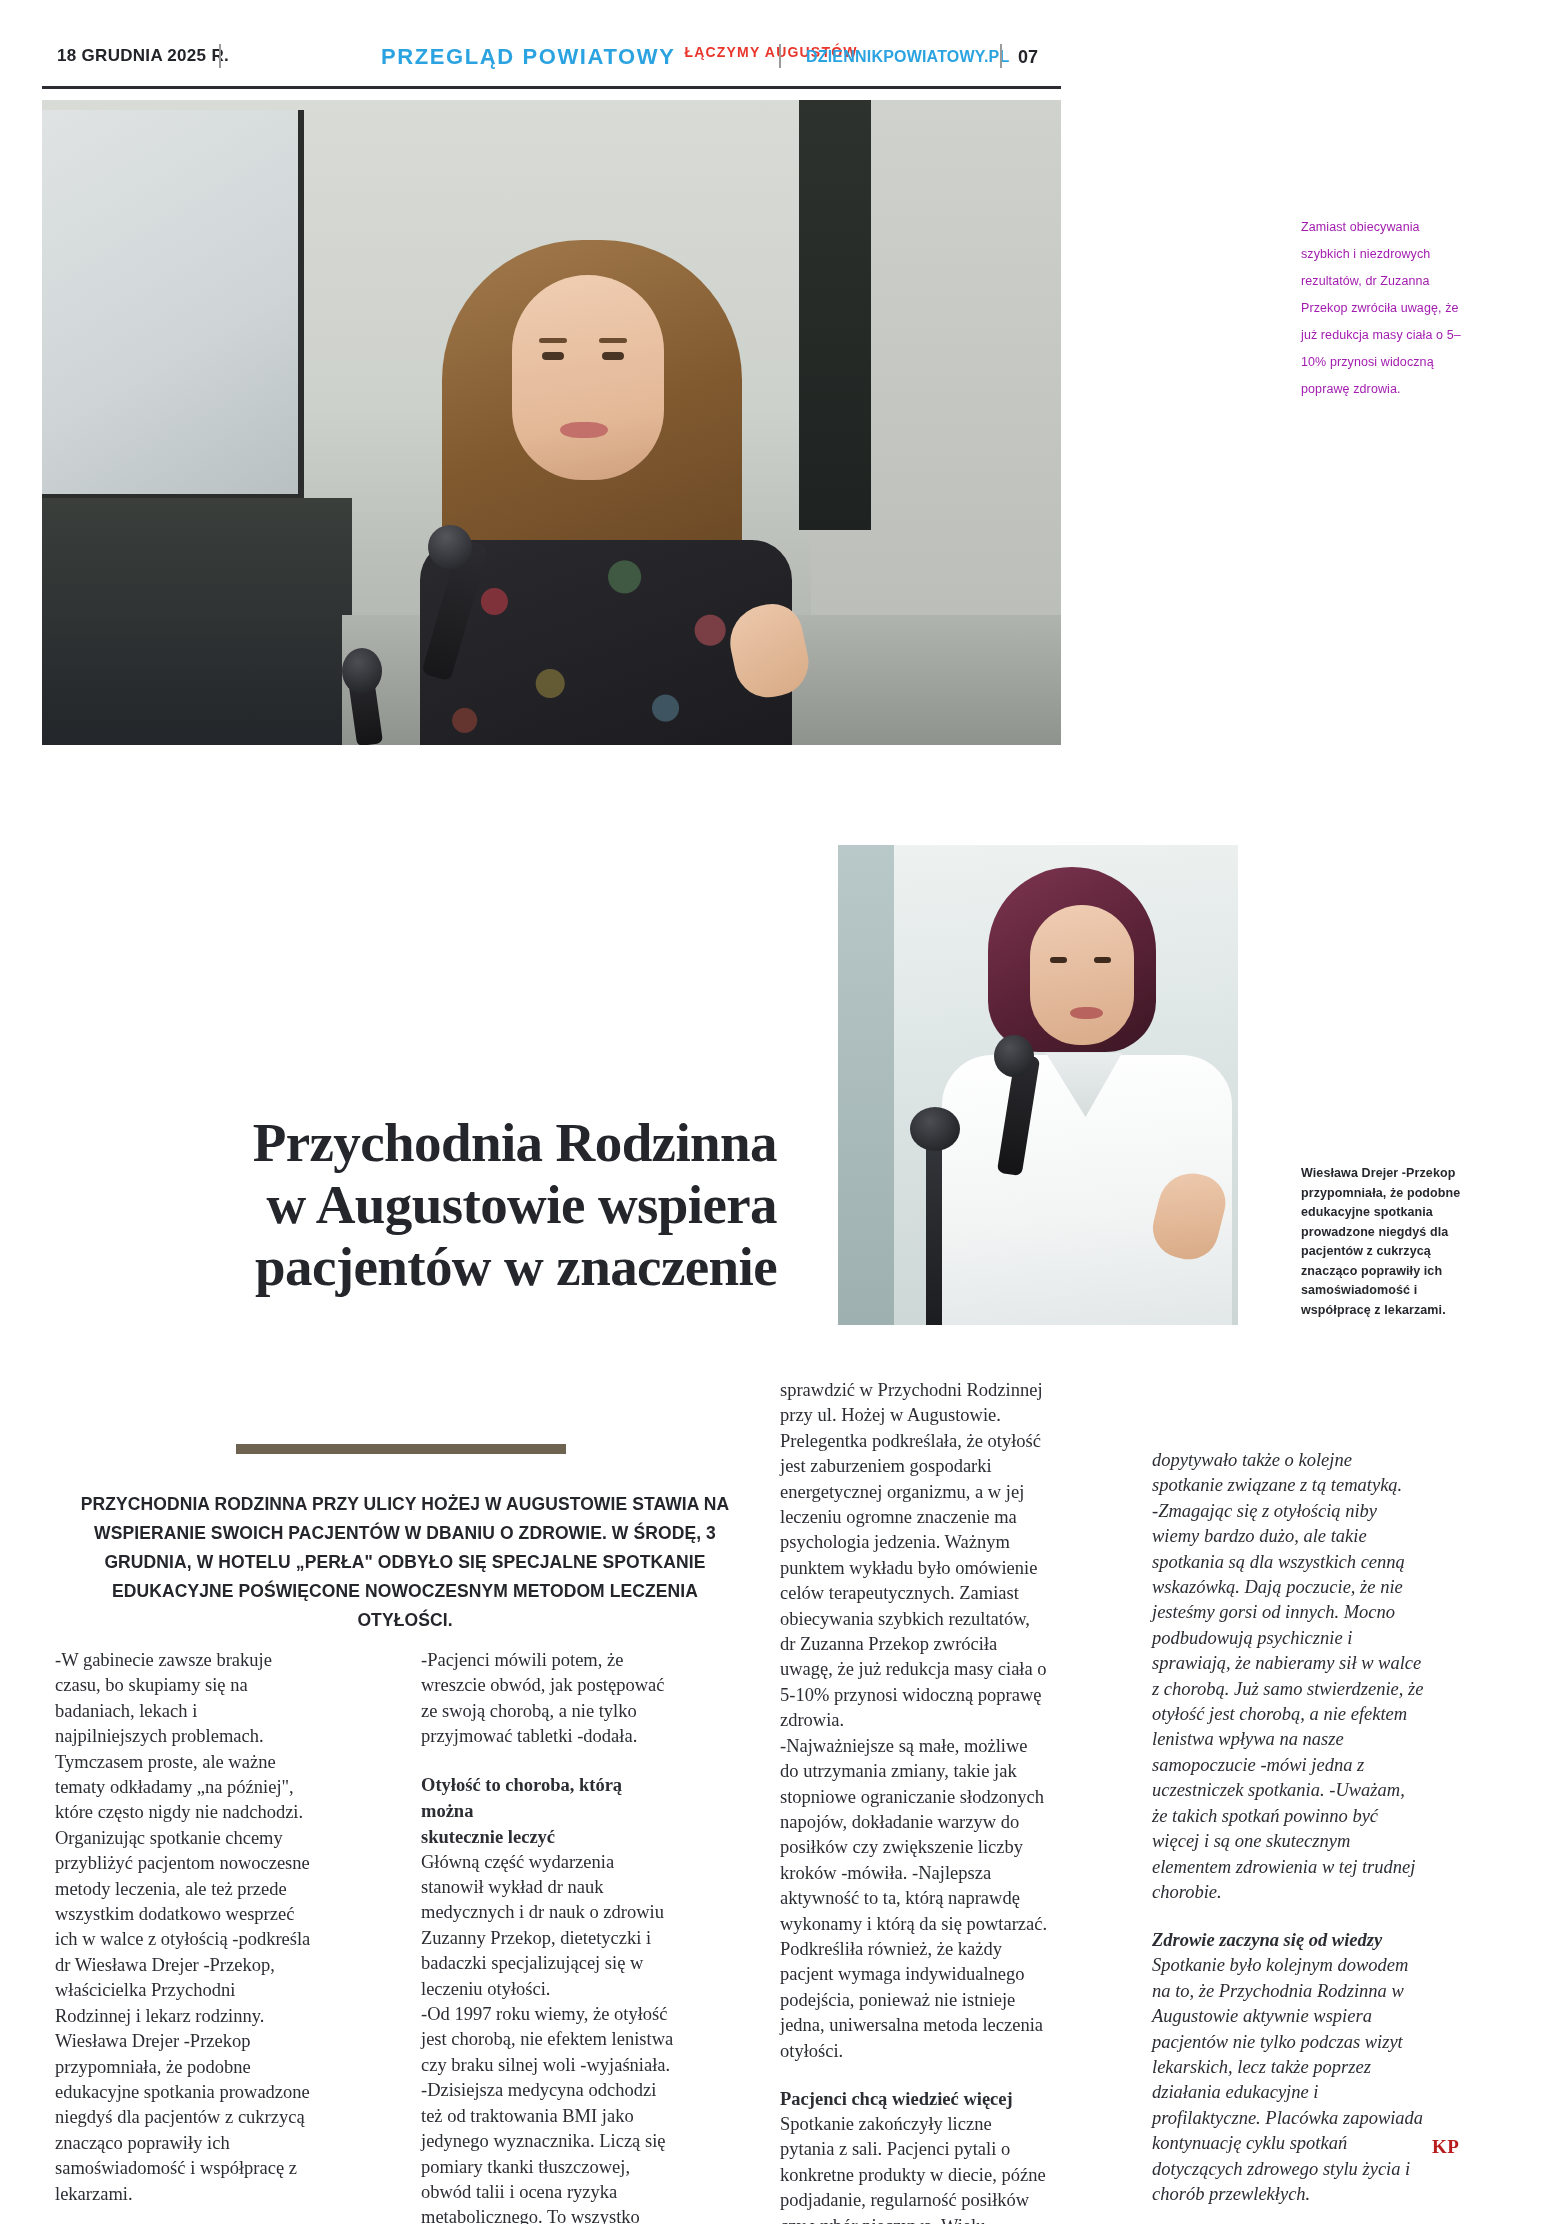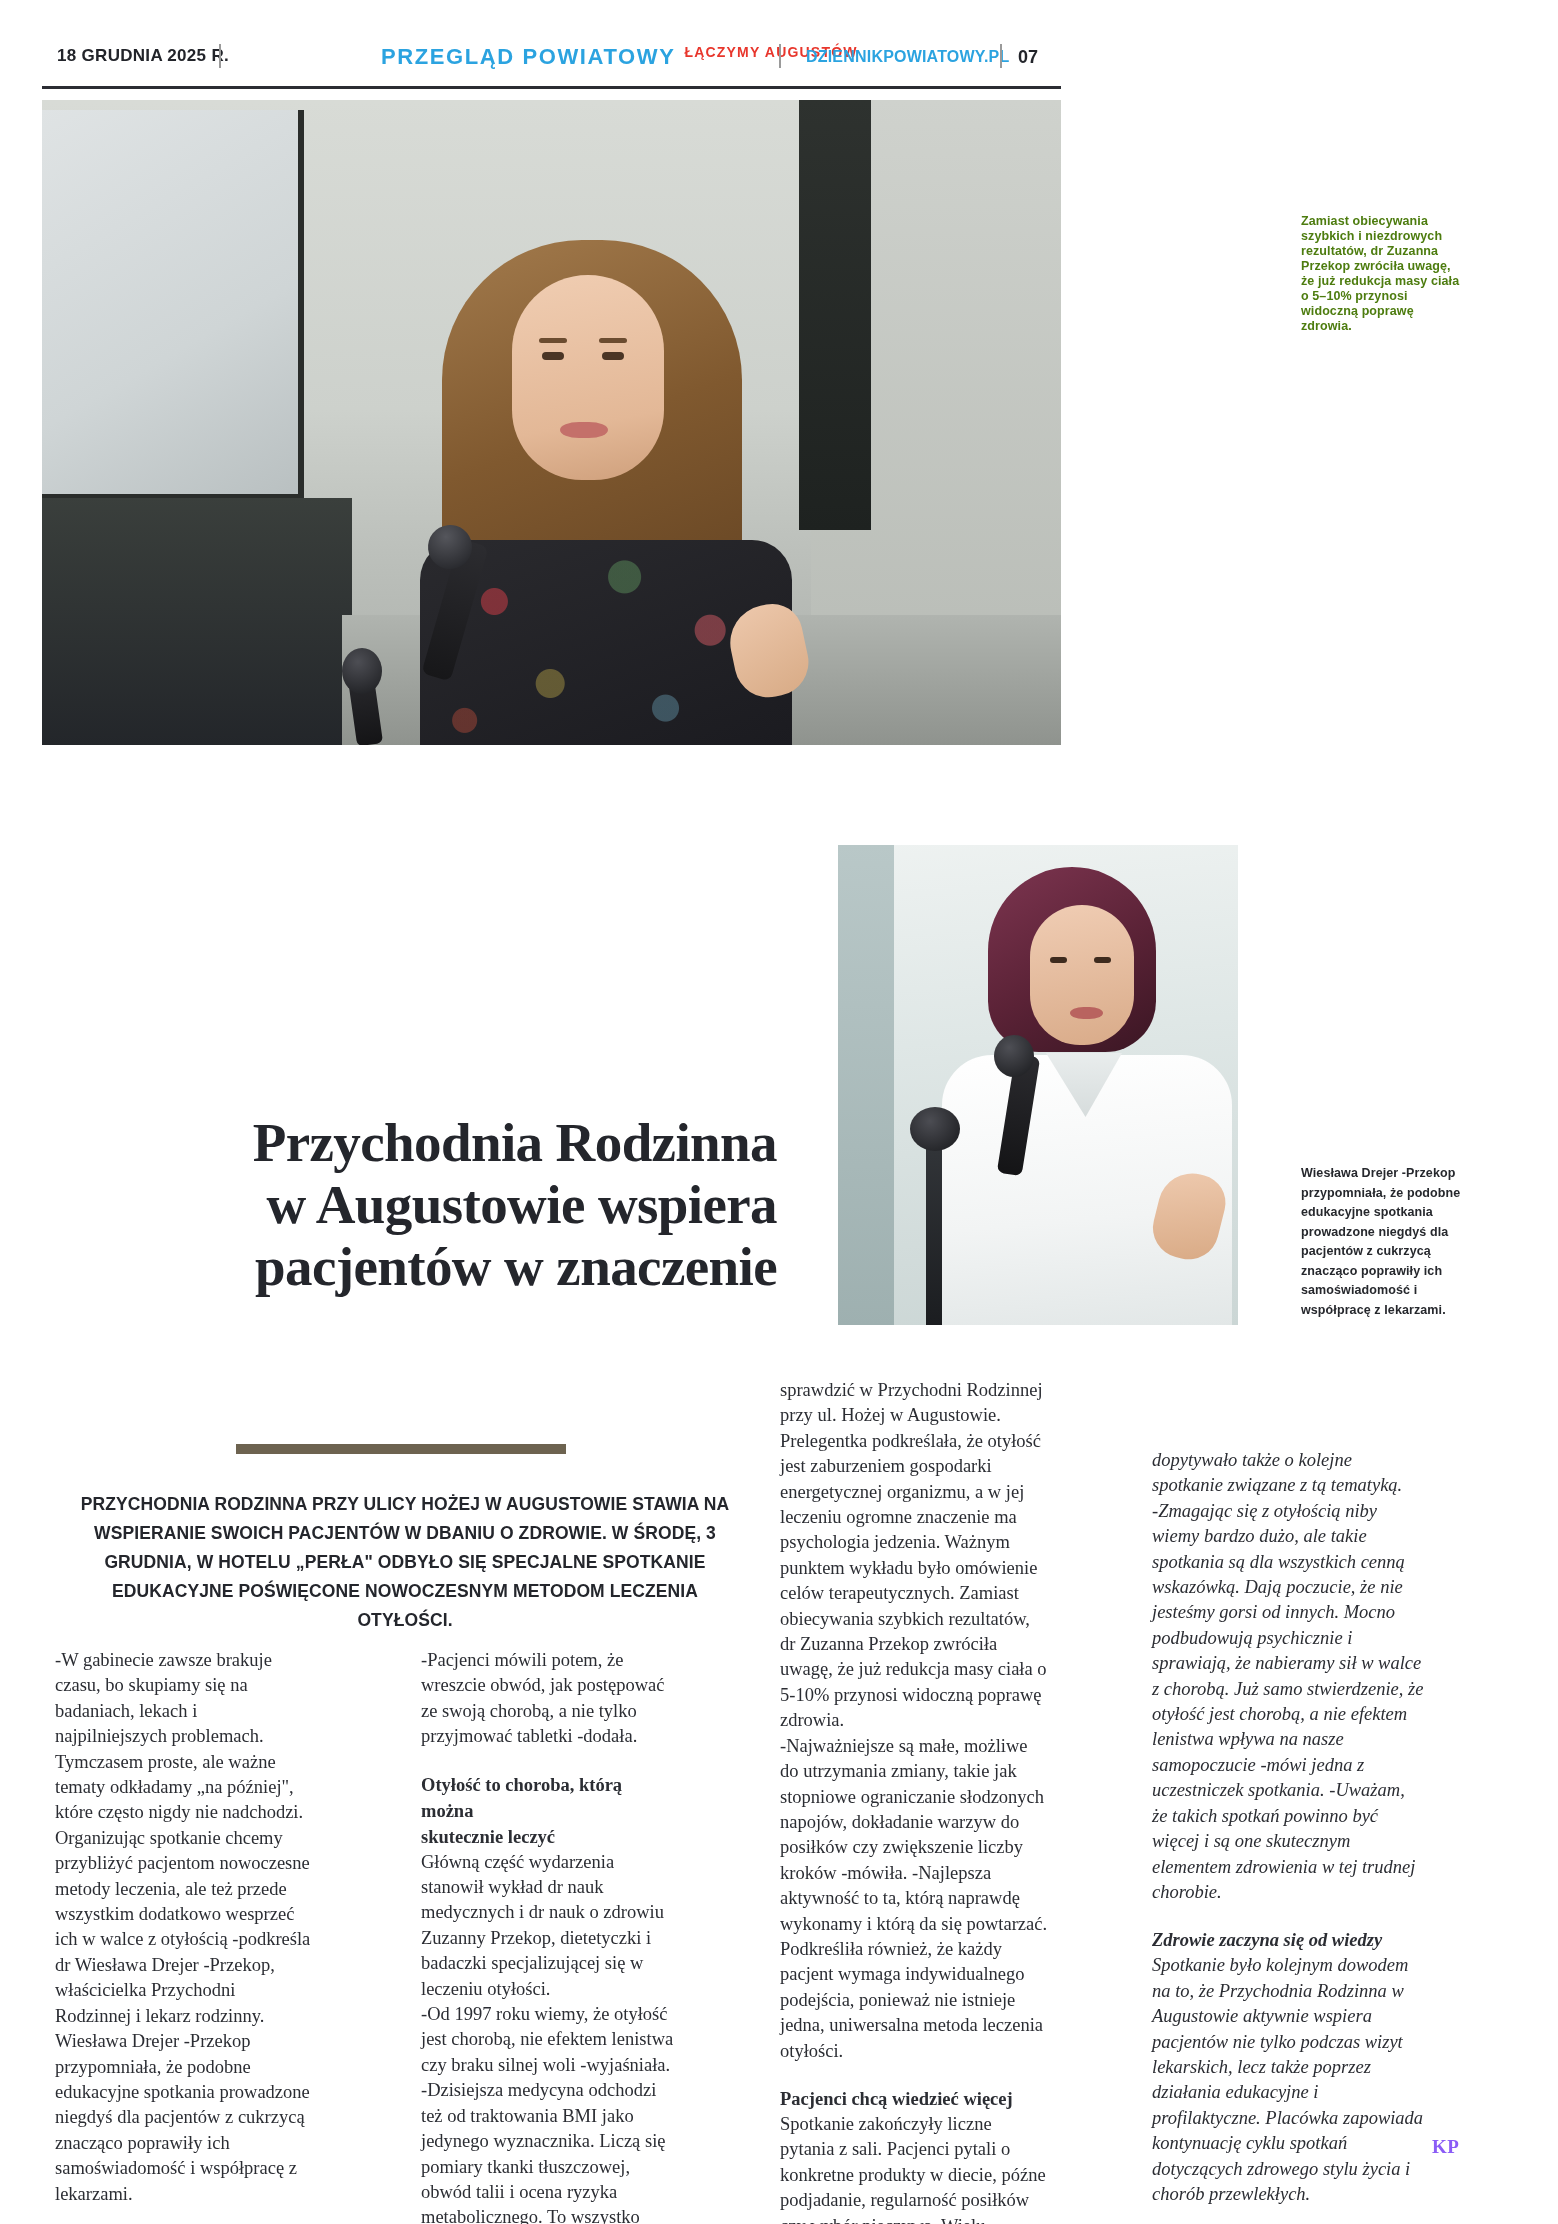--- a/index.html
+++ b/index.html
@@ -139,22 +139,22 @@
     background:radial-gradient(circle at 40% 30%, #4d4e54, #1a1b1e);
     border-radius:50%;
   }
 
   
   .cap1 {
     position:absolute; left:1283px; top:200px; width:200px; height:195px;
     background:#ffffff;
     padding:14px 16px 0 18px;
     font-family:"Liberation Sans", sans-serif;
-    font-weight:bold; font-size:12.5px; line-height:15px;
-    color:#4d7c0f; letter-spacing:.1px;
+    font-weight:normal; font-size:12.5px; line-height:27px;
+    color:#a21caf; letter-spacing:.1px;
   }
 
   
   .photo-two {
     position:absolute; left:838px; top:845px; width:400px; height:480px;
     overflow:hidden; background:#dfe6e6;
   }
   .p2-bg {
     position:absolute; inset:0;
     background:linear-gradient(175deg,#eef2f1 0%, #dfe7e6 40%, #cbd6d5 100%);
@@ -268,21 +268,21 @@
 
   #col1 { left:48px; top:1648px; width:256px;margin-left:7px; }
   #col2 { left:421px; top:1648px; width:256px; }
   #col3 { left:780px; top:1378px; width:270px; }
   #col4 { left:1152px; top:1448px; width:272px;font-style:italic; }
 
   .kp {
     position:absolute; left:1432px; top:2136px;
     font-family:"Liberation Serif", serif;
     font-weight:bold; font-size:19px; letter-spacing:.5px;
-    color:#8b5cf6;
+    color:#b91c1c;
   }
 </style>
 </head>
 <body>
 
 <div class="runhead">
   <div class="rh-date">18 GRUDNIA 2025 R.</div>
   <div class="rh-bar1"></div>
   <div class="rh-center">
     <span class="rh-masthead">PRZEGLĄD POWIATOWY</span>

